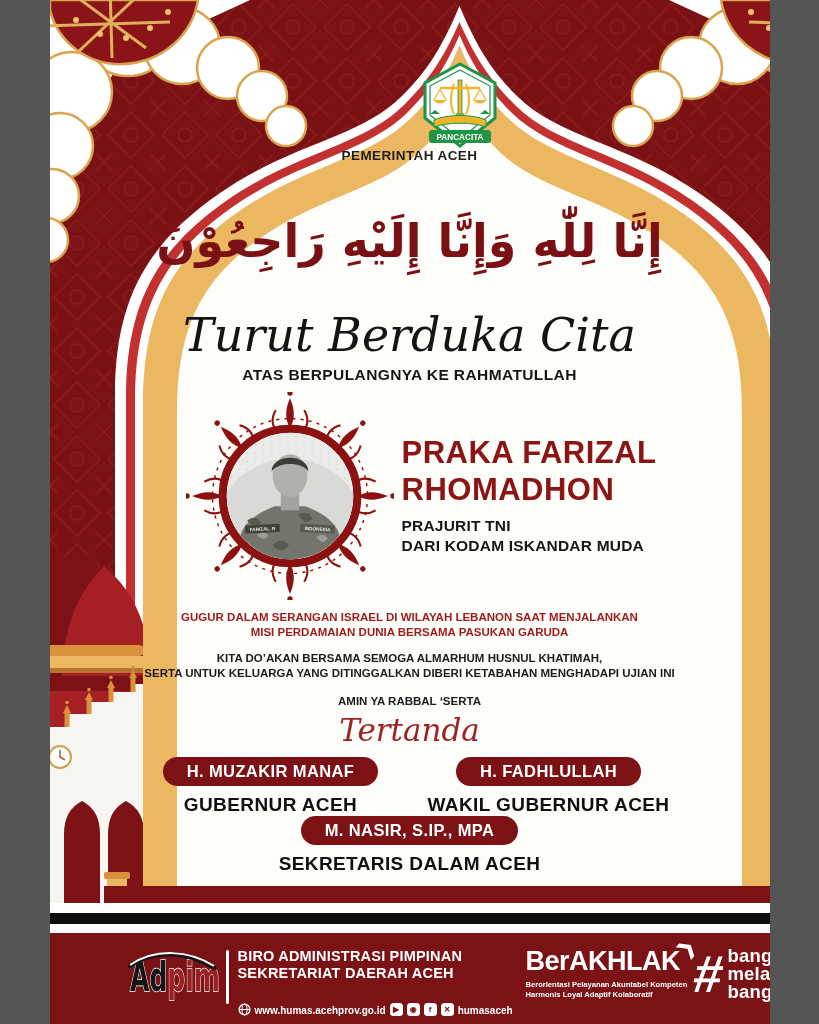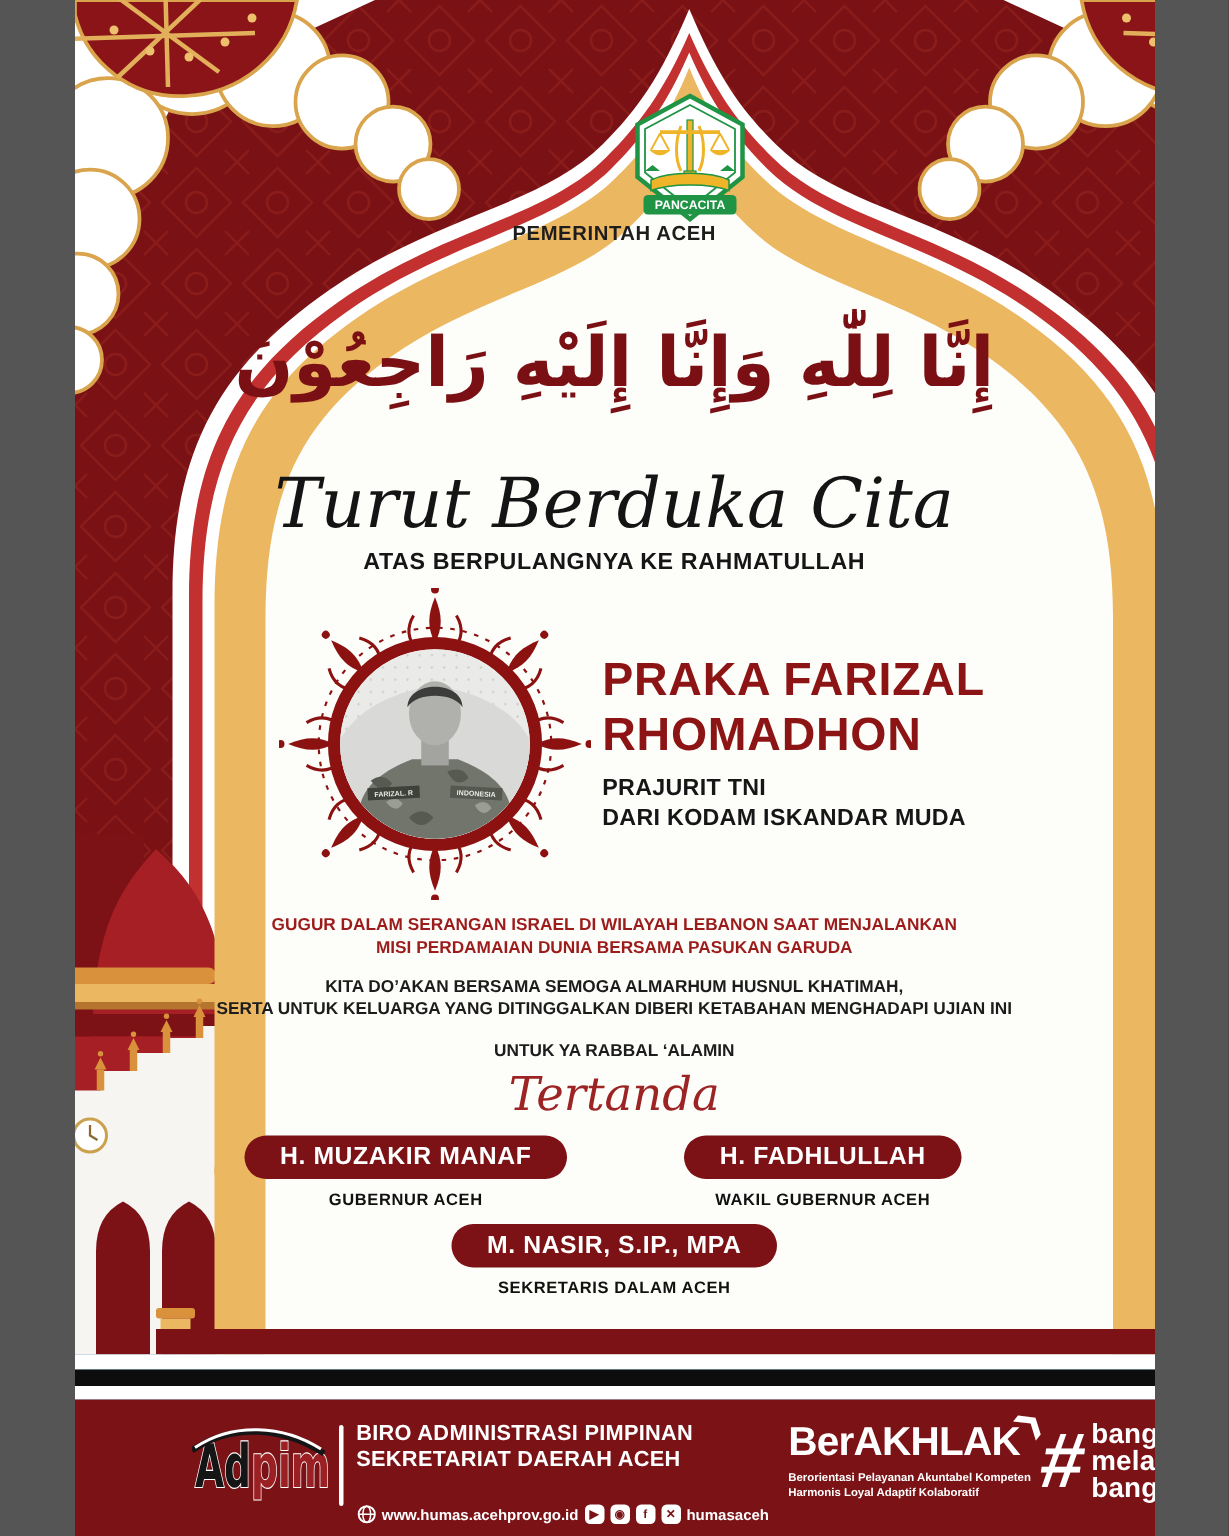--- a/index.html
+++ b/index.html
@@ -1,37 +1,37 @@
 <!DOCTYPE html>
 <html><head>
 <meta charset="utf-8">
 <style>
   html,body{margin:0;padding:0;background:#555;}
   #poster{position:relative;width:720px;height:1024px;margin:0 auto;overflow:hidden;
-          background:#7dd3fc;font-family:"Liberation Sans",sans-serif;}
+          background:#c4b5fd;font-family:"Liberation Sans",sans-serif;}
   #frame{position:absolute;left:0;top:0;}
   .abs{position:absolute;}
   .ctr{left:0;right:0;text-align:center;}
   .gov-label{top:148px;font-size:13.5px;font-weight:800;color:#1d1d1d;letter-spacing:.4px;}
   .arabic{top:178px;height:126px;line-height:126px;font-family:"DejaVu Sans",sans-serif;
           font-weight:bold;font-size:46px;color:#7a1014;white-space:nowrap;}
   .script-title{top:308px;font-family:"DejaVu Serif",serif;font-style:italic;font-size:46px;color:#141414;}
   .subtitle{top:366px;font-size:15.5px;font-weight:800;color:#161616;letter-spacing:.4px;}
   .name-block{left:352px;top:434px;font-size:31px;line-height:37px;font-weight:800;color:#8c1414;letter-spacing:.5px;}
   .role-block{left:352px;top:516px;font-size:15.5px;line-height:19.5px;font-weight:800;color:#161616;letter-spacing:.2px;}
   .cause{top:610px;font-size:11.5px;line-height:15px;font-weight:800;color:#9c1b1b;white-space:nowrap;}
   .prayer{top:651px;font-size:11.5px;line-height:15px;font-weight:800;color:#1c1c1c;white-space:nowrap;}
   .amin{top:695px;font-size:11.5px;font-weight:800;color:#1c1c1c;}
   .tertanda{top:712px;font-family:"DejaVu Serif",serif;font-style:italic;font-size:31px;color:#9d2425;}
   .sigrow{display:flex;justify-content:center;gap:16px;}
   .r1{top:757px;} .r2{top:816px;}
   .sig{width:262px;text-align:center;}
   .pill{display:inline-block;background:#7c1215;color:#fff;font-size:16.5px;font-weight:800;
         padding:5px 24px;border-radius:17px;letter-spacing:.4px;white-space:nowrap;}
-  .sig-title{margin-top:8px;font-size:11px;font-weight:800;color:#111;letter-spacing:.4px;}
+  .sig-title{margin-top:8px;font-size:19px;font-weight:800;color:#111;letter-spacing:.4px;}
   .stripe{left:0;width:819px;}
   .sw1{top:903px;height:10px;background:#fff;} .sb{top:913px;height:11px;background:#0d0d0d;}
   .sw2{top:924px;height:9px;background:#fff;}
   .footer{left:0;top:933px;width:819px;height:91px;background:#7a1216;}
   .divider{left:176px;top:17px;width:3px;height:54px;background:#fff;border-radius:2px;}
   .office{left:188px;top:15px;color:#fff;}
   .office .l{font-size:14.5px;line-height:17px;font-weight:800;letter-spacing:.2px;white-space:nowrap;}
   .social{margin-top:21px;display:flex;align-items:flex-end;gap:4px;}
   .social .txt{font-size:10px;font-weight:700;color:#fff;white-space:nowrap;}
   .sicon{width:13px;height:13px;background:#fff;border-radius:3.5px;color:#7a1216;
@@ -227,21 +227,21 @@
   </div>
 
   <div class="abs ctr cause">
     <div>GUGUR DALAM SERANGAN ISRAEL DI WILAYAH LEBANON SAAT MENJALANKAN</div>
     <div>MISI PERDAMAIAN DUNIA BERSAMA PASUKAN GARUDA</div>
   </div>
   <div class="abs ctr prayer">
     <div>KITA DO’AKAN BERSAMA SEMOGA ALMARHUM HUSNUL KHATIMAH,</div>
     <div>SERTA UNTUK KELUARGA YANG DITINGGALKAN DIBERI KETABAHAN MENGHADAPI UJIAN INI</div>
   </div>
-  <div class="abs ctr amin">UNTUK YA RABBAL ‘ALAMIN</div>
+  <div class="abs ctr amin">AMIN YA RABBAL ‘SERTA</div>
   <div class="abs ctr tertanda">Tertanda</div>
 
   <div class="abs ctr sigrow r1">
     <div class="sig">
       <div class="pill">H. MUZAKIR MANAF</div>
       <div class="sig-title">GUBERNUR ACEH</div>
     </div>
     <div class="sig">
       <div class="pill">H. FADHLULLAH</div>
       <div class="sig-title">WAKIL GUBERNUR ACEH</div>

